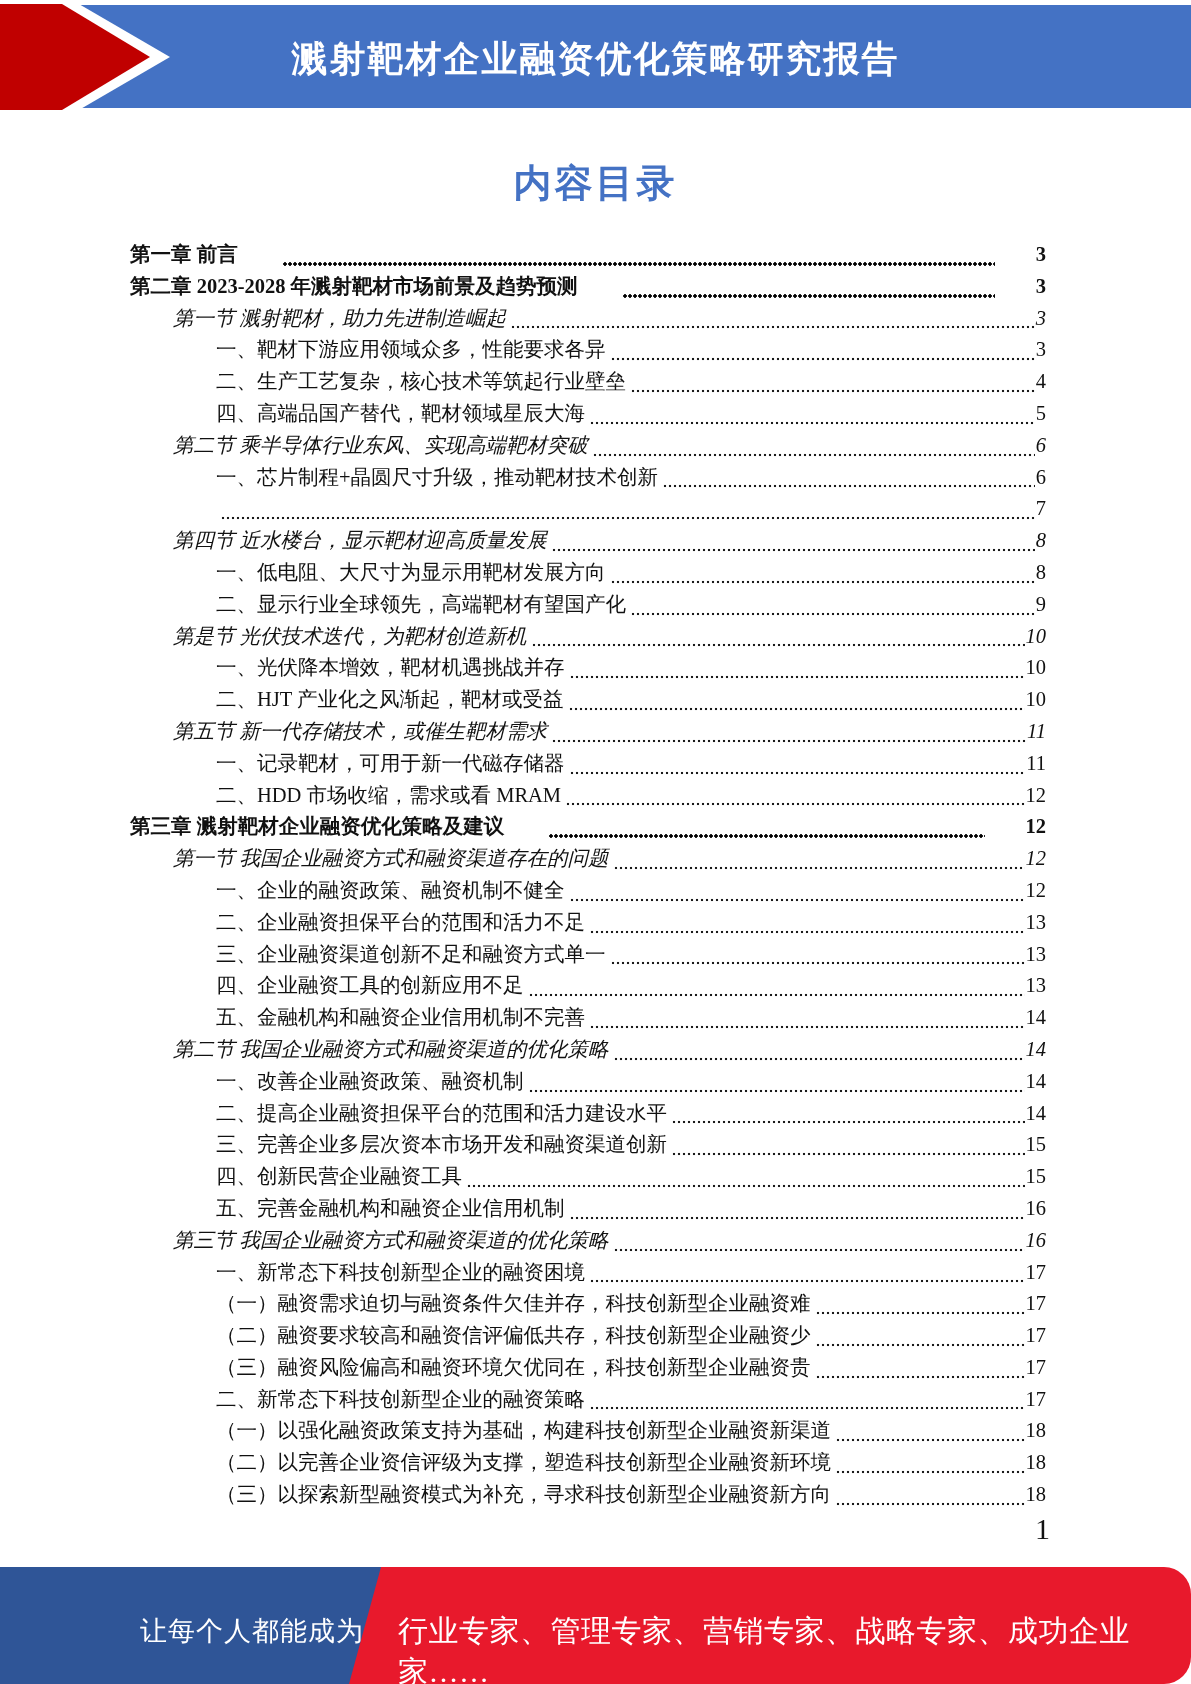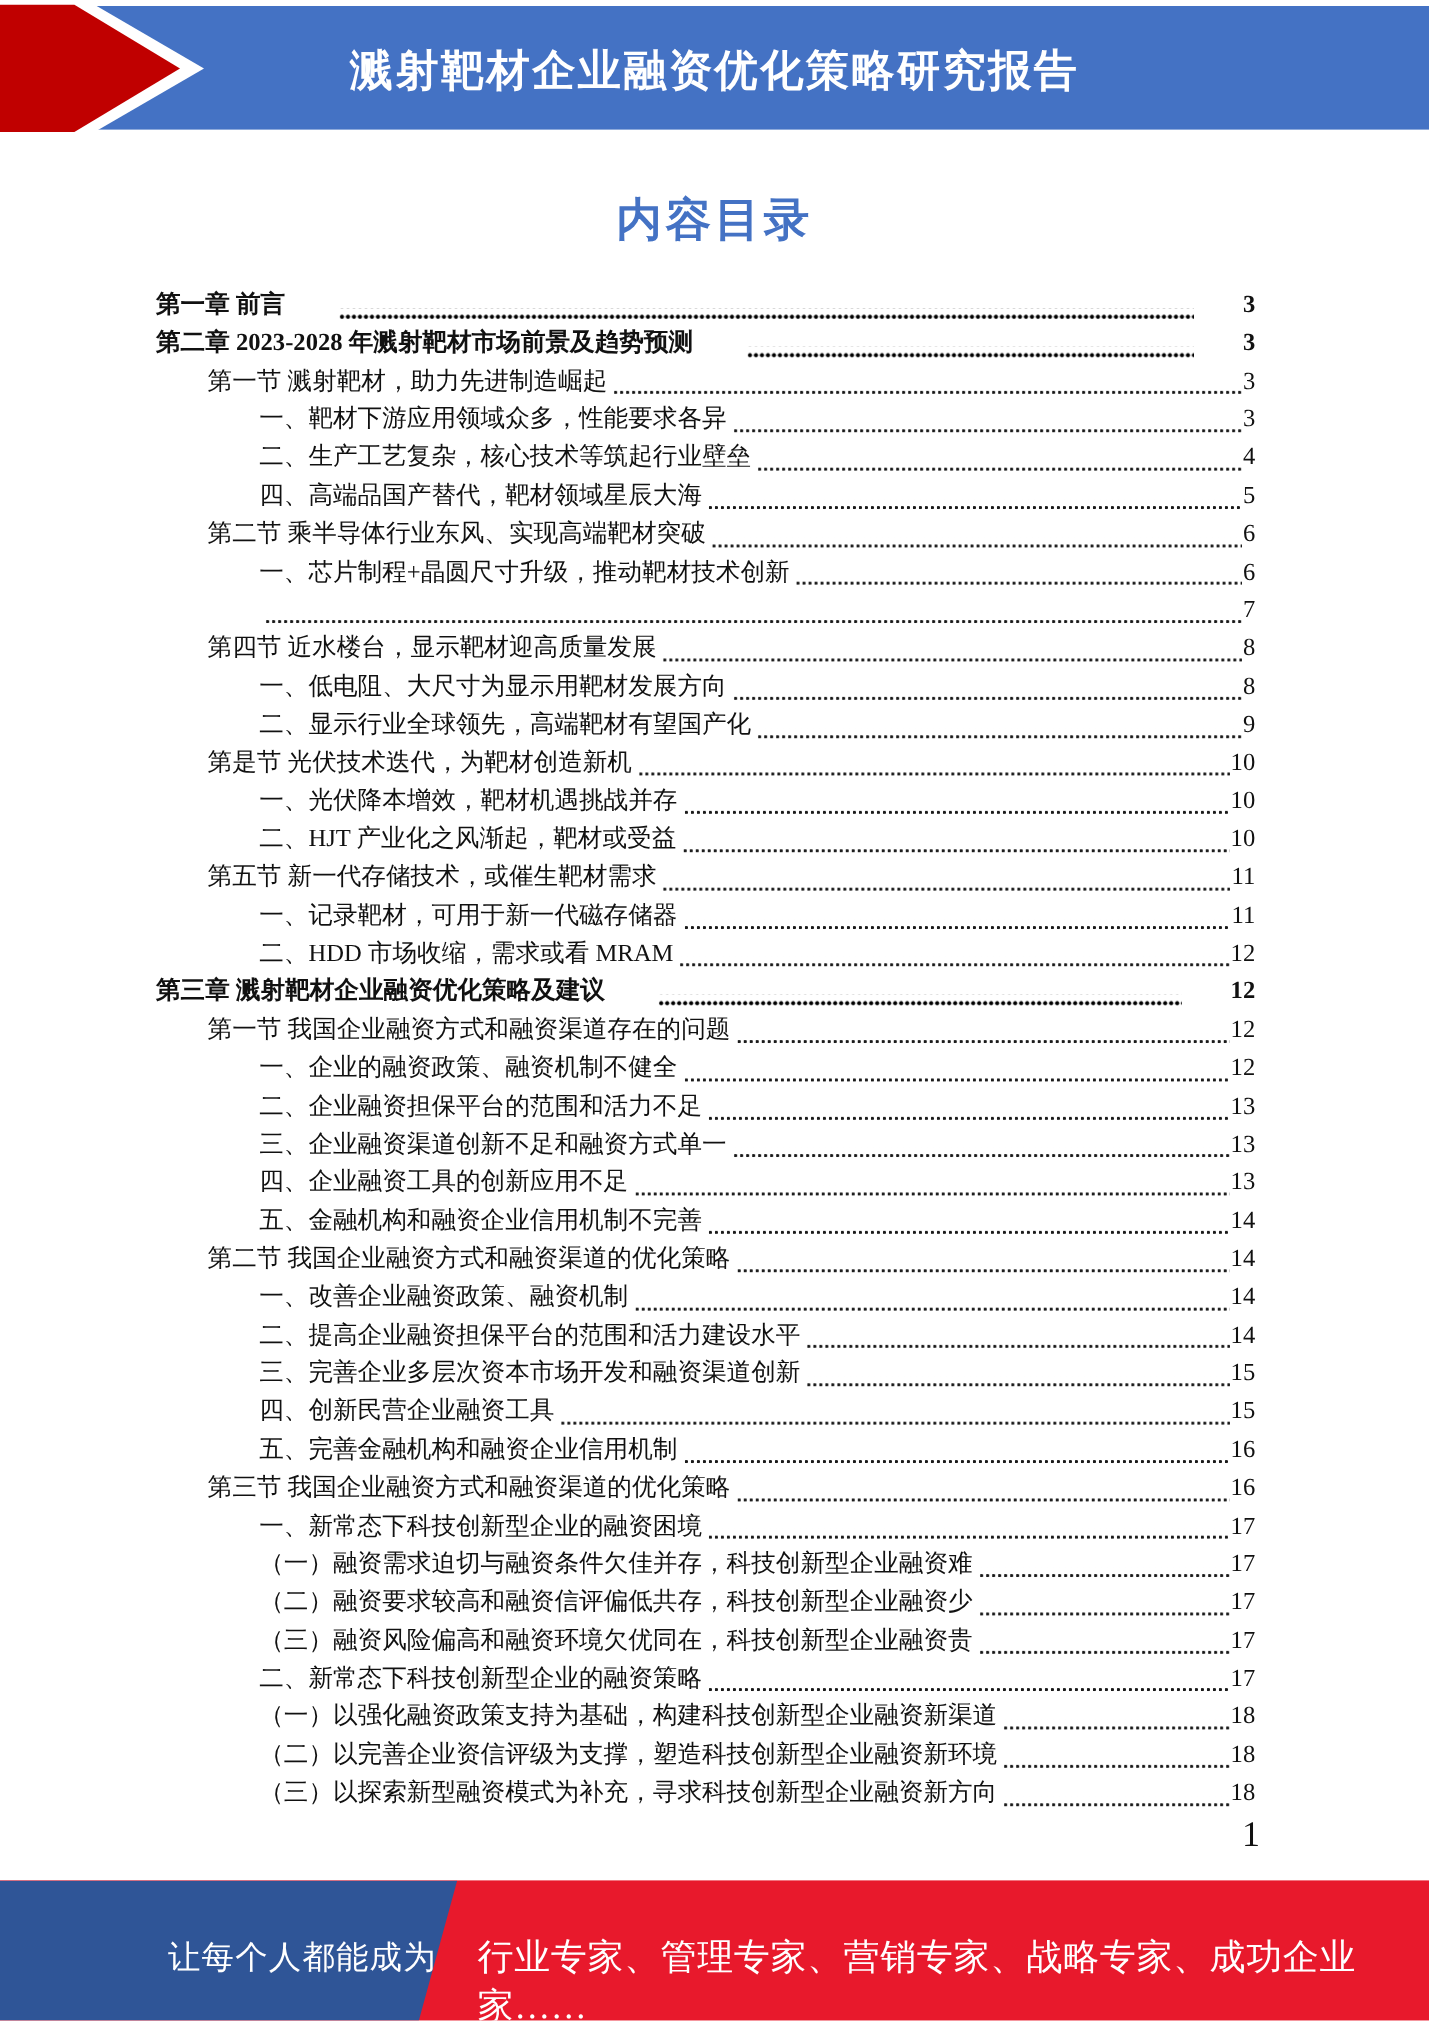--- a/index.html
+++ b/index.html
@@ -45,21 +45,21 @@
   .toc{
     position:absolute;left:130px;top:239px;width:916px;
   }
   .toc-row{
     display:flex;align-items:baseline;
     height:31.8px;line-height:31.8px;
     font-size:20.5px;white-space:nowrap;
     cursor:pointer;
   }
   .toc-row.lv-chapter{font-weight:bold;gap:40px;}
-  .toc-row.lv-section{padding-left:43px;}
+  .toc-row.lv-section{padding-left:43px;font-style:italic;}
   .toc-row.lv-item{padding-left:86px;}
   .toc-text{flex:0 0 auto;}
   .leader{
     flex:1 1 auto;align-self:flex-end;
     height:9px;margin:0 1px 5px 5px;
     background-image:radial-gradient(circle at 2px 7px,#1a1a1a 1.1px,transparent 1.6px);
     background-size:5px 9px;background-repeat:repeat-x;
   }
   .toc-row.lv-chapter .leader{
     background-image:radial-gradient(circle at 2px 7px,#000000 1.5px,transparent 2px);
@@ -67,20 +67,21 @@
   .toc-page{flex:0 0 auto;}
   
   .folio{
     position:absolute;right:141px;top:1512px;
     font-size:30px;color:#111;
   }
   
   .footer{
     position:absolute;left:0;bottom:0;width:1191px;height:117px;
     background:var(--footer-red);
+    border-radius:27px;
   }
   .footer-blue{
     position:absolute;left:0;top:0;width:420px;height:117px;
     background:var(--footer-blue);
     clip-path:polygon(0 0,381px 0,349px 100%,0 100%);
   }
   .footer-left{
     position:absolute;left:140px;top:46px;
     color:#ffffff;font-size:27px;letter-spacing:1px;
   }

